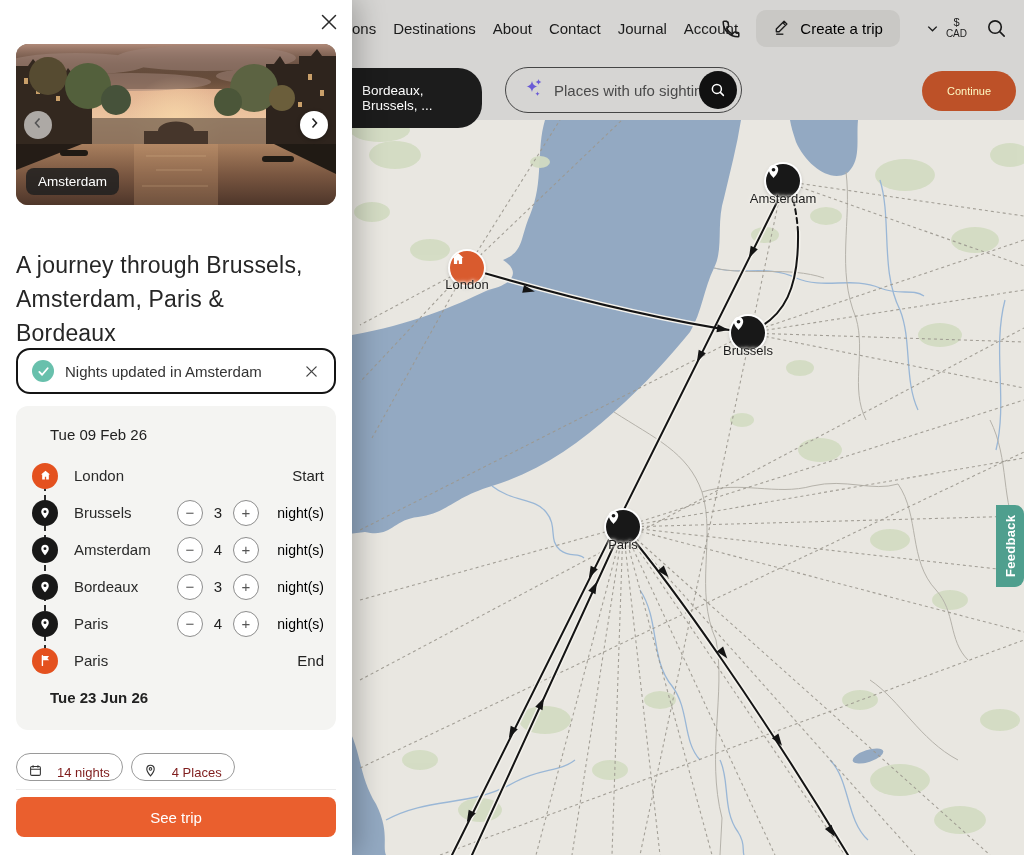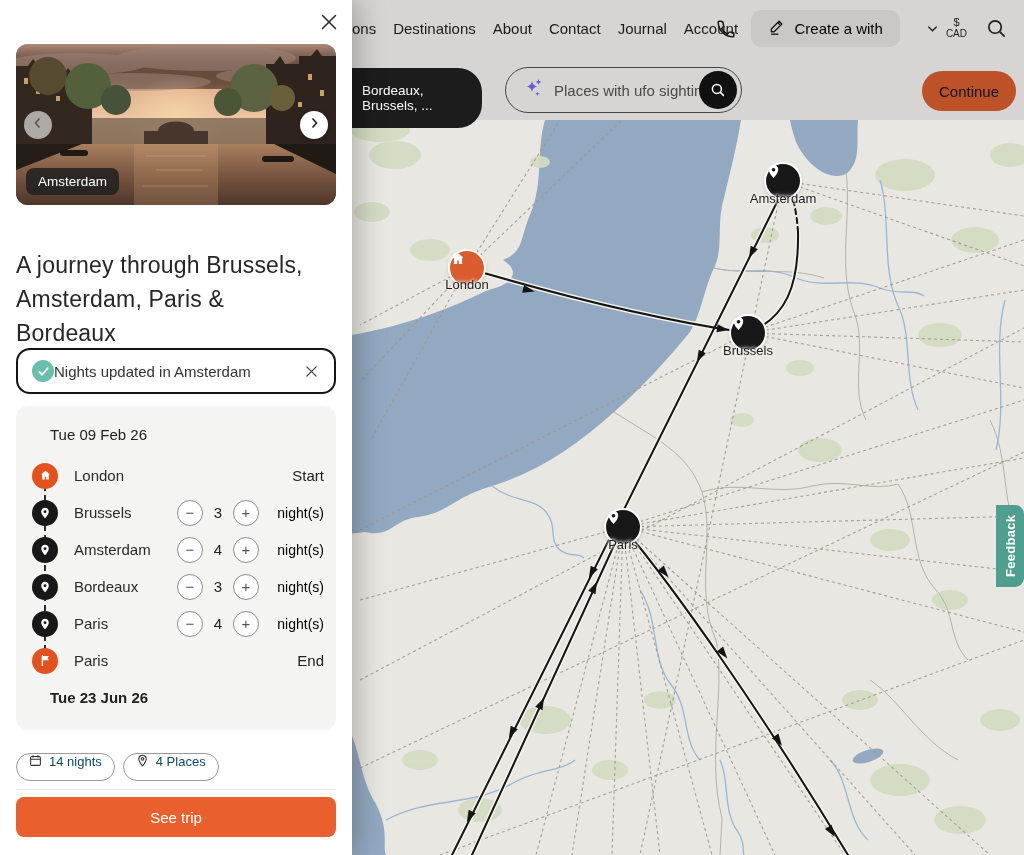--- a/index.html
+++ b/index.html
@@ -20,59 +20,59 @@
   .currency { margin-left:6px; text-align:center; line-height:1.05; cursor:pointer; }
   .currency .sym { font-size:11px; display:block; }
   .currency .code { font-size:10px; display:block; }
   .hdr-search { margin-left:18px; display:flex; cursor:pointer; }
   
   .chip-dark { position:absolute; left:298px; top:68px; width:184px; height:60px; background:#1c1c1c; border-radius:24px; color:#fff; font-size:13.5px; display:flex; align-items:center; padding-left:64px; cursor:pointer; }
   .search-pill { position:absolute; left:505px; top:67px; width:237px; height:46px; border:1.5px solid #454545; border-radius:28px; display:flex; align-items:center; padding-left:17px; gap:9px; }
   .search-pill input { border:none; background:transparent; outline:none; font-size:15px; color:#4a4a4a; width:150px; font-family:"Liberation Sans",sans-serif; }
   .search-pill input::placeholder { color:#4a4a4a; opacity:1; }
   .pill-go { position:absolute; right:4px; top:3px; width:38px; height:38px; border-radius:50%; background:#111; border:none; display:flex; align-items:center; justify-content:center; cursor:pointer; }
-  .btn-continue { position:absolute; left:922px; top:71px; width:94px; height:40px; border:none; border-radius:20px; background:#bd5128; color:#0f172a; font-size:15px; cursor:pointer; font-family:"Liberation Sans",sans-serif; }
+  .btn-continue { position:absolute; left:922px; top:71px; width:94px; height:40px; border:none; border-radius:20px; background:#bd5128; color:#fef9c3; font-size:11px; cursor:pointer; font-family:"Liberation Sans",sans-serif; }
   
   .map { position:absolute; top:120px; left:0; width:1024px; height:735px; background:#e9e7e1; z-index:1; }
   .map svg { position:absolute; inset:0; }
   .marker { position:absolute; width:34px; height:34px; border-radius:50%; display:flex; align-items:center; justify-content:center; box-shadow:0 0 0 2px rgba(255,255,255,.95), 0 2px 5px rgba(0,0,0,.35); cursor:pointer; z-index:3; }
   .marker.black { background:#181818; }
   .marker.orange { background:#d95b2e; }
   .mlabel { position:absolute; font-size:13px; font-weight:500; color:#1d1d1d; text-align:center; z-index:3; text-shadow:0 0 3px #f2f0ea,0 0 3px #f2f0ea,0 0 5px #f2f0ea; }
   .feedback { position:absolute; right:0; top:505px; width:28px; height:82px; background:#4f9f8e; border-radius:9px 0 0 9px; color:#fff; font-size:13px; font-weight:bold; display:flex; align-items:center; justify-content:center; writing-mode:vertical-rl; transform:rotate(180deg); z-index:6; cursor:pointer; letter-spacing:.3px; }
   
   .panel { position:absolute; left:0; top:0; width:352px; height:855px; background:#fff; z-index:10; box-shadow:6px 0 26px rgba(0,0,0,.25); }
   .panel-close { position:absolute; top:13px; right:14px; width:18px; height:18px; background:none; border:none; cursor:pointer; padding:0; }
   .carousel { position:absolute; left:16px; top:44px; width:320px; height:161px; border-radius:12px; overflow:hidden; background:#7a5a44; }
   .car-btn { position:absolute; top:50%; margin-top:-14px; width:28px; height:28px; border-radius:50%; border:none; display:flex; align-items:center; justify-content:center; cursor:pointer; }
   .car-prev { left:8px; background:rgba(255,255,255,.6); }
   .car-next { right:8px; background:#fff; box-shadow:0 1px 4px rgba(0,0,0,.3); }
   .car-caption { position:absolute; left:10px; bottom:10px; background:rgba(32,32,32,.85); color:#fff; font-size:13.5px; border-radius:8px; padding:6px 12px; }
   .trip-title { position:absolute; left:16px; top:220px; width:305px; font-size:23px; line-height:34px; font-weight:400; color:#262626; letter-spacing:.2px;margin-top:28px; }
-  .toast { position:absolute; left:16px; top:348px; width:320px; height:46px; border:2px solid #141414; border-radius:14px; background:#fff; display:flex; align-items:center; padding:8px 14px; }
+  .toast { position:absolute; left:16px; top:348px; width:320px; height:46px; border:2px solid #141414; border-radius:14px; background:#fff; display:flex; align-items:center; padding:8px 14px; gap:11px; }
   .toast-check { width:22px; height:22px; border-radius:50%; background:#68c0ac; display:flex; align-items:center; justify-content:center; flex:none; }
   .toast-msg { font-size:15px; color:#333; flex:1; }
   .toast-close { background:none; border:none; cursor:pointer; display:flex; padding:2px; }
   .itin-card { position:absolute; left:16px; top:406px; width:320px; height:324px; background:#f4f4f2; border-radius:12px; padding:14px 12px 12px 16px; }
   .itin-date { font-size:15px; color:#222; margin:6px 0 14px 18px; }
   .itin-date.end { margin:10px 0 0 18px;font-weight:bold; }
   .itin-rows { position:relative; }
   .itin-connector { position:absolute; left:12px; top:18px; bottom:18px; border-left:2px dashed #2b2b2b; z-index:0; }
   .itin-row { position:relative; display:flex; align-items:center; height:37px; z-index:1; }
   .stop-ic { width:26px; height:26px; border-radius:50%; display:flex; align-items:center; justify-content:center; flex:none; }
   .stop-ic.black { background:#181818; }
   .stop-ic.orange { background:#e4511f; }
   .stop-name { font-size:15px; color:#2a2a2a; margin-left:16px; }
   .stop-right { margin-left:auto; font-size:15px; color:#222; }
   .stepper { margin-left:auto; display:flex; align-items:center; gap:9px; }
   .step-btn { width:26px; height:26px; border-radius:50%; border:1.5px solid #8d8d8d; background:#fff; color:#555; font-size:15px; line-height:1; display:flex; align-items:center; justify-content:center; cursor:pointer; padding:0; }
   .step-num { width:12px; text-align:center; font-size:15px; color:#222; }
   .step-unit { font-size:14px; color:#000000; width:56px; text-align:right; }
   .badges { position:absolute; left:16px; top:753px; display:flex; gap:8px; }
-  .badge { display:flex; align-items:flex-start; gap:7px; height:28px; padding:0 12px; border:1.5px solid #9a9a9a; border-radius:16px; background:#fff; font-size:13px; color:#0c4a6e; }
+  .badge { display:flex; align-items:flex-end; gap:15px; height:28px; padding:0 12px; border:1.5px solid #9a9a9a; border-radius:16px; background:#fff; font-size:13px; color:#7f1d1d; }
   .panel-divider { position:absolute; left:16px; top:789px; width:320px; height:1px; background:#ececec; }
   .see-trip { position:absolute; left:16px; top:797px; width:320px; height:40px; border:none; border-radius:8px; background:#ea5f2e; color:#fff; font-size:15px; font-weight:500; cursor:pointer; font-family:"Liberation Sans",sans-serif; }
 </style>
 </head>
 <body>
 
 <div class="map">
   <svg viewBox="0 0 1024 735" width="1024" height="735">
 
     <path fill="#93a9c2" d="M545,0 C536,30 544,62 530,95 C520,118 524,132 503,140 C522,152 512,165 488,170 C455,186 410,205 352,215 L340,217 L340,415 L365,412 C392,418 392,400 418,397 C448,393 452,378 492,366 C538,352 576,326 614,292 C646,264 670,236 690,212 C702,192 704,168 714,148 C724,128 716,104 724,78 C730,52 737,26 741,0 Z"></path>
@@ -280,21 +280,21 @@
           <path fill="none" stroke="#1b1b1b" stroke-width="1.7" stroke-linejoin="round" d="M7.2 3.5H4.4c-.5 0-.9.4-.9.9 0 8.9 7.2 16.1 16.1 16.1.5 0 .9-.4.9-.9v-2.8c0-.5-.4-.9-.9-.9-1.1 0-2.3-.2-3.3-.5-.3-.1-.7 0-.9.2l-2 2c-2.6-1.4-4.8-3.5-6.2-6.2l2-2c.3-.3.4-.6.2-.9-.3-1.1-.5-2.2-.5-3.3 0-.4-.4-.7-.7-.7Z"></path>
         </svg>
     </span>
     <button class="create-trip">
       <span>
         <svg width="18" height="18" viewBox="0 0 20 20">
             <path fill="none" stroke="#1b1b1b" stroke-width="1.5" stroke-linejoin="round" d="M12.3 3.6 15.4 6.7 6.8 15.3H3.7V12.2Z M10.8 5.1l3.1 3.1"></path>
             <path stroke="#1b1b1b" stroke-width="1.5" d="M3.5 18h8"></path>
           </svg>
       </span>
-      <span>Create a with</span>
+      <span>Create a trip</span>
     </button>
     <span class="chev">
       <svg width="15" height="15" viewBox="0 0 16 16">
           <path fill="none" stroke="#1b1b1b" stroke-width="1.5" d="M3.5 6 8 10.5 12.5 6"></path>
         </svg>
     </span>
     <span class="currency">
       <span class="sym">$</span>
       <span class="code">CAD</span>
     </span>

